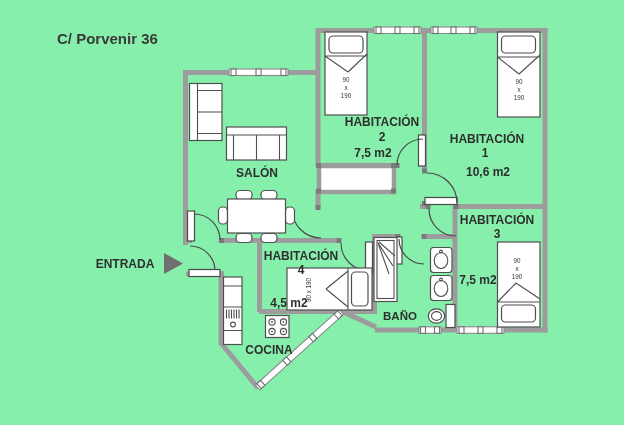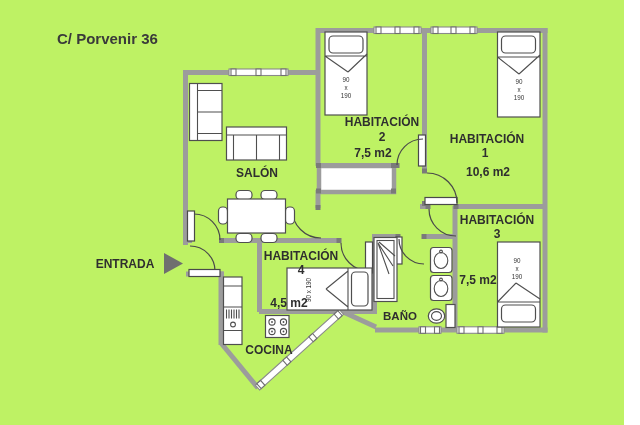--- a/index.html
+++ b/index.html
@@ -1,16 +1,16 @@
 <!DOCTYPE html>
 <html><head>
 <meta charset="utf-8">
 <style>
   html,body{margin:0;padding:0;background:#fff;}
-  #plan{width:624px;height:425px;position:relative;background:#bef264;overflow:hidden;}
+  #plan{width:624px;height:425px;position:relative;background:#86efac;overflow:hidden;}
   svg text{font-family:"Liberation Sans","DejaVu Sans",sans-serif;fill:#2f2f2f;}
   .title-text{font-size:15px;font-weight:bold;fill:#3a3a3a;}
   .room-label{font-size:12px;font-weight:bold;text-anchor:middle;}
   .room-label-sm{font-size:11.5px;font-weight:bold;text-anchor:middle;}
   .bed-label{font-size:6.3px;text-anchor:middle;fill:#333;font-weight:normal;}
   .wall{stroke:#9c9c9c;stroke-width:5;fill:none;}
   .wall-closet{fill:#fff;stroke:#9c9c9c;stroke-width:4.5;}
   .door{stroke:#4a4a4a;stroke-width:1.2;fill:none;}
   .leaf{fill:#fff;stroke:#4a4a4a;stroke-width:1.2;}
   .furn{fill:#fff;stroke:#4f4f4f;stroke-width:1.2;}

